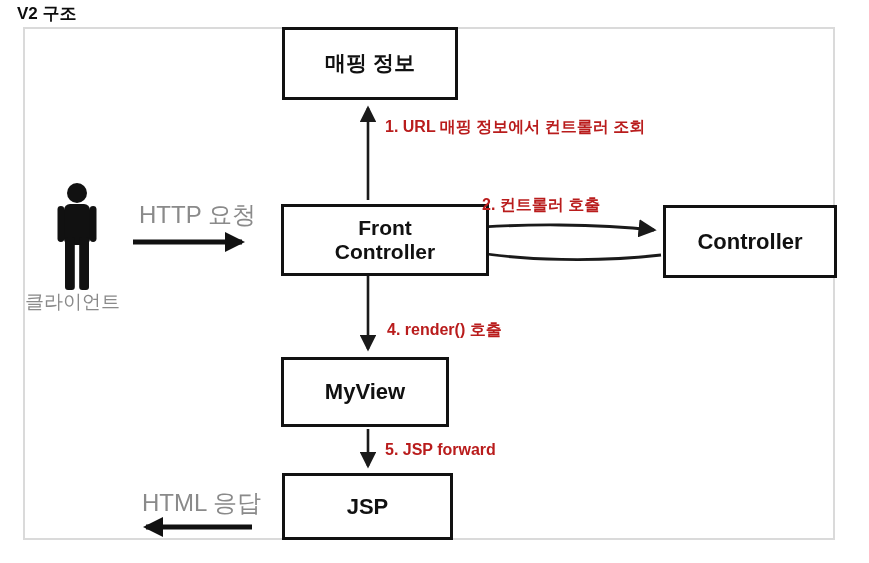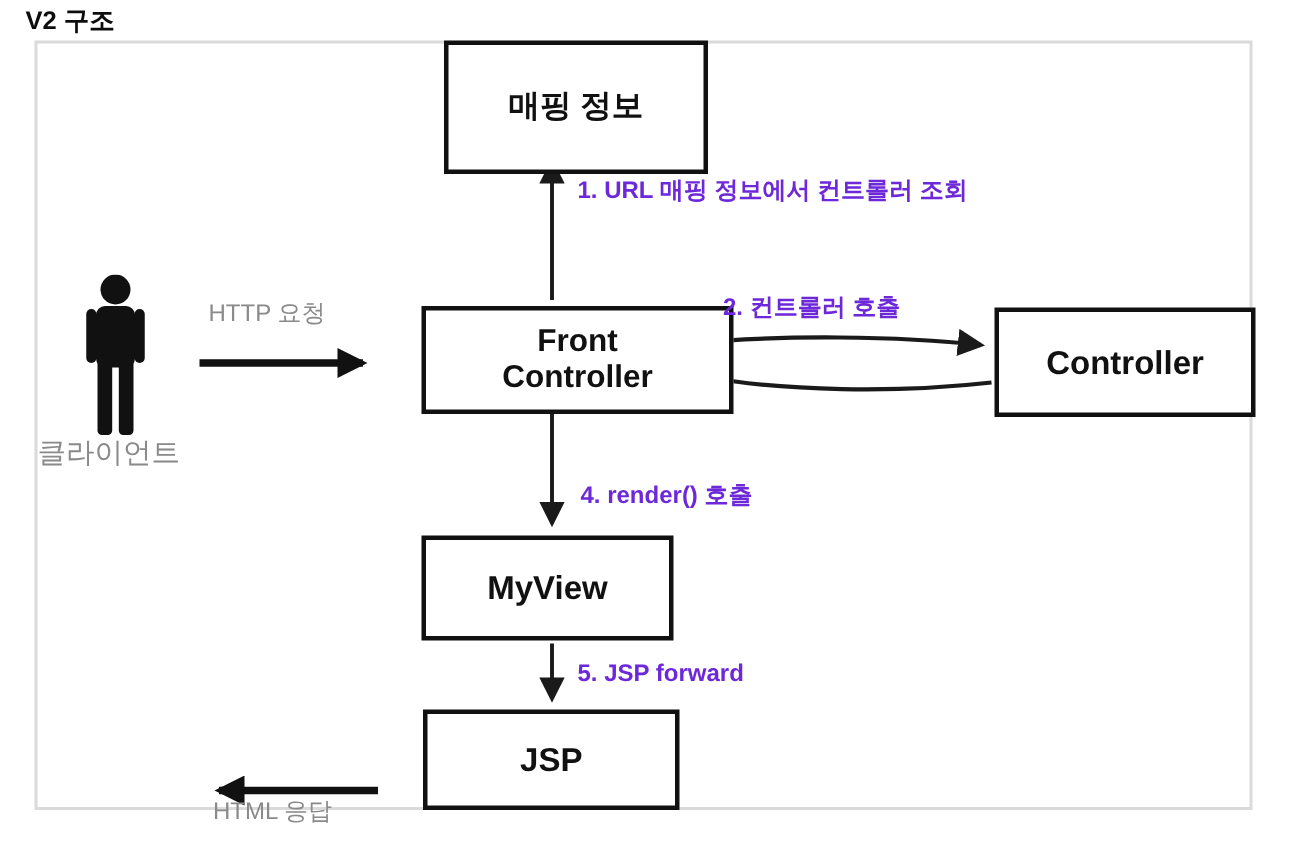--- a/index.html
+++ b/index.html
@@ -46,46 +46,46 @@
     display: flex;
     align-items: center;
     justify-content: center;
     text-align: center;
     font-weight: 700;
     color: #111111;
     font-size: 21px;
     line-height: 1.15;
   }
   .box .wrap-narrow { display: block; max-width: 122px; }
-  .box-mapping    { left: 282px; top: 27px;  width: 176px; height: 89px; margin-left: 14px; }
+  .box-mapping    { left: 282px; top: 27px;  width: 176px; height: 73px; }
   .box-fc         { left: 281px; top: 204px; width: 208px; height: 72px; }
   .box-controller { left: 663px; top: 205px; width: 174px; height: 73px; font-size: 22px; text-align: center; }
   .box-myview     { left: 281px; top: 357px; width: 168px; height: 70px; font-size: 22px; }
   .box-jsp        { left: 282px; top: 473px; width: 171px; height: 67px; font-size: 22px; }
   .step-label {
     position: absolute;
     font-size: 16px;
     font-weight: 700;
-    color: #6d28d9;
+    color: #b91c1c;
     white-space: nowrap;
   }
   .lbl-step1 { left: 385px; top: 117px; }
   .lbl-step2 { left: 482px; top: 195px; }
   .lbl-step3 { left: 497px; top: 274px; }
   .lbl-step4 { left: 387px; top: 320px; }
   .lbl-step5 { left: 385px; top: 441px; }
   .flow-label {
     position: absolute;
-    font-size: 16px;
+    font-size: 24px;
     font-weight: 400;
     color: #8a8a8a;
     white-space: nowrap;
   }
   .lbl-http   { left: 139px; top: 199px; }
-  .lbl-html   { left: 142px; top: 487px; margin-top: 44px; }
+  .lbl-html   { left: 142px; top: 487px; }
   .lbl-client { left: 25px;  top: 289px; font-size: 19px; }
   .person {
     position: absolute;
     left: 54px;
     top: 183px;
     width: 46px;
     height: 108px;
   }
 </style>
 </head>

